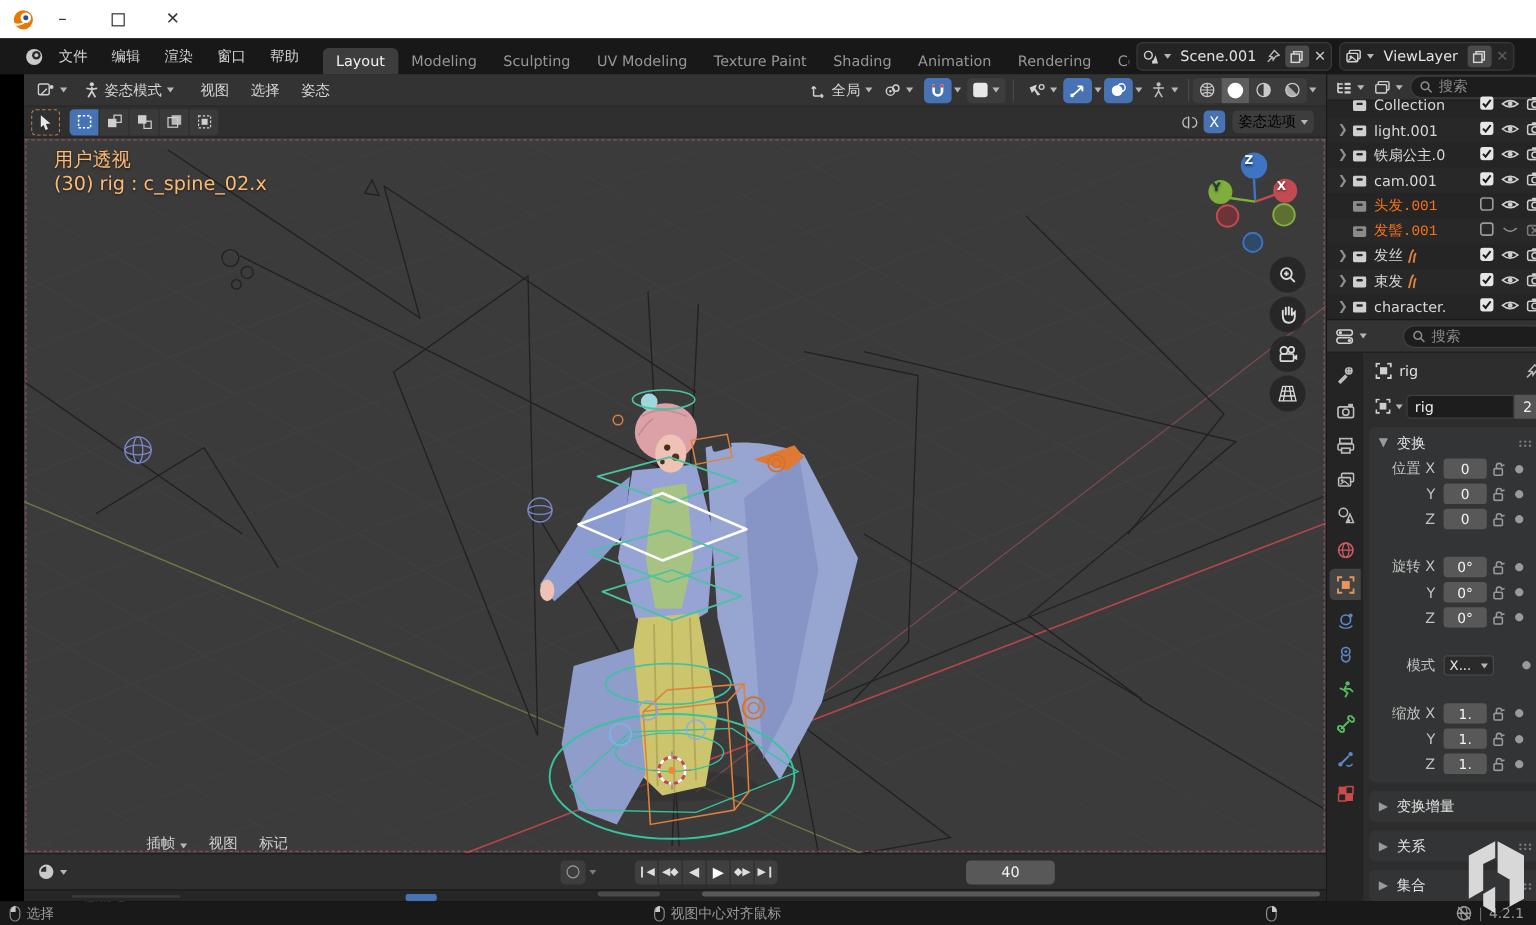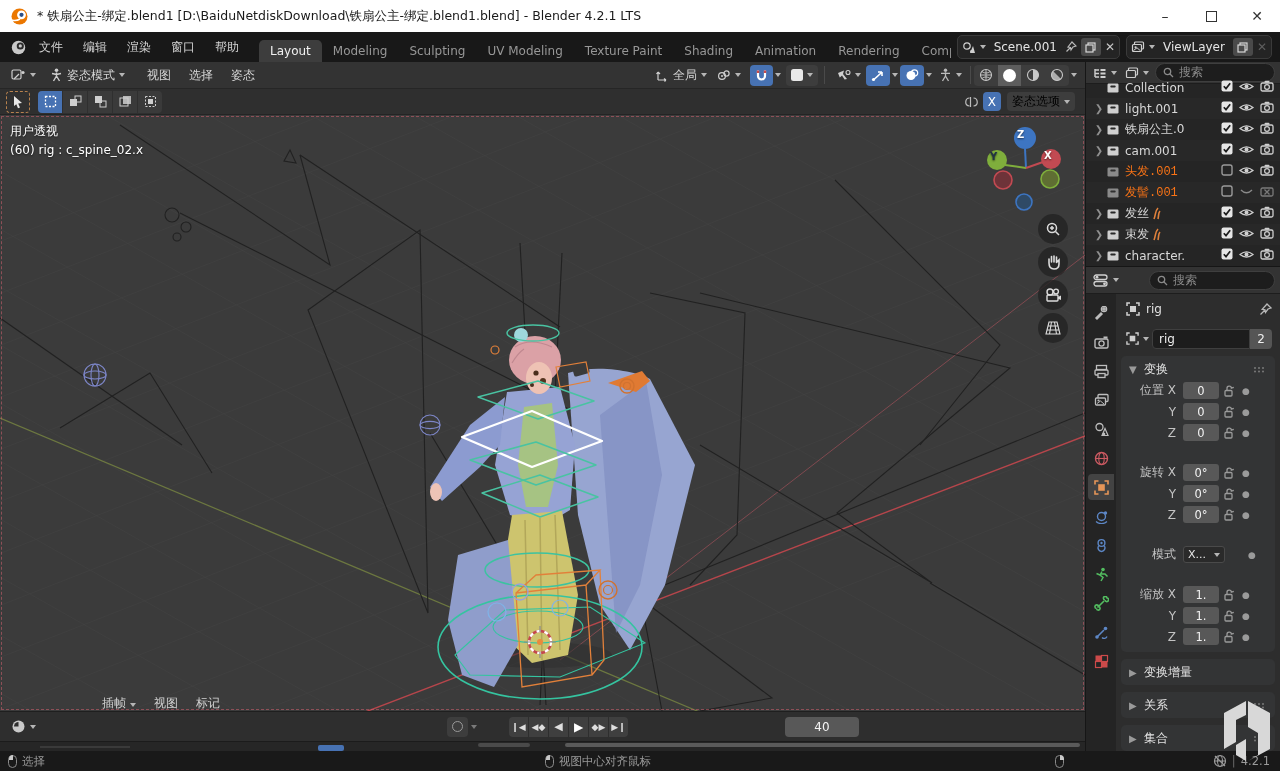--- a/index.html
+++ b/index.html
@@ -2,36 +2,36 @@
 <html><head>
 <meta charset="utf-8">
 <style>
   * { margin:0; padding:0; box-sizing:border-box; }
   html,body { width:1280px; height:771px; overflow:hidden; background:#000;
     font-family:"DejaVu Sans","Liberation Sans",sans-serif; font-size:12px;
     -webkit-font-smoothing:antialiased; user-select:none; }
   .titlebar { height:32px; background:#ffffff; display:flex; align-items:center; padding:0 0 0 10px; color:#1a1a1a; }
   .titlebar .title { margin-left:8px; font-size:12.5px; flex:1; white-space:nowrap; overflow:hidden; }
   .wctrl { width:46px; height:32px; display:flex; align-items:center; justify-content:center; color:#333; font-size:14px; }
-  .topbar { height:30px; background:#181818; display:flex; align-items:center; padding:0 8px; color:#c8c8c8; }
+  .topbar { height:30px; background:#181818; display:flex; align-items:center; padding:0 18px; color:#c8c8c8; }
   .menu-item { padding:0 10px; line-height:30px; color:#d2d2d2; }
   .tabs { display:flex; align-items:flex-end; height:30px; margin-left:10px; flex:1; overflow:hidden; }
   .wtab { padding:4px 11px; color:#979797; white-space:nowrap; border-radius:5px 5px 0 0; }
   .wtab.active { background:#3d3d3d; color:#f0f0f0; }
   .idwidget { display:flex; align-items:center; background:#242424; border:1px solid #3a3a3a; border-radius:5px; height:24px; padding:0 4px; margin-left:6px; color:#e4e4e4; gap:4px; white-space:nowrap; }
   .idwidget .val { padding:0 4px; }
   .minichip { background:#4a4a4a; border-radius:3px; width:20px; height:18px; display:flex; align-items:center; justify-content:center; }
-  .content-row { display:flex; height:689px; }
+  .content-row { display:flex; height:689px;padding-left:20px; }
   .left-col { width:1085px; display:flex; flex-direction:column; background:#3b3b3b; }
   .right-col { width:195px; display:flex; flex-direction:column; background:#2b2b2b; border-left:1px solid #161616; }
   .vheader { height:27px; background:#333333; display:flex; align-items:center; padding:0 6px; color:#d6d6d6; border-bottom:1px solid #262626; }
   .vheader .vmenu { padding:0 9px; }
   .toolrow { height:26px; background:#2f2f2f; display:flex; align-items:center; padding:0 6px; border-bottom:1px solid #242424; }
   .canvas { position:relative; height:596px; background:#3b3b3b; overflow:hidden; outline:1.5px dashed rgba(208,96,110,.55); outline-offset:-2px; }
-  .ov-text { position:absolute; left:10px; color:#ffffff; text-shadow:0 1px 2px rgba(0,0,0,.6); font-size:12px; }
+  .ov-text { position:absolute; left:25px; color:#fdba74; text-shadow:0 1px 2px rgba(0,0,0,.6); font-size:16px; }
   .chip { display:inline-flex; align-items:center; gap:4px; padding:0 5px; height:21px; border-radius:4px; }
   .chip.flat { background:transparent; }
   .chip.on { background:#4772b3; }
   .chip.raised { background:#3d3d3d; }
   .car { width:0; height:0; border-left:3.5px solid transparent; border-right:3.5px solid transparent; border-top:4px solid #b6b6b6; display:inline-block; }
   .sep { width:1px; height:18px; background:#4a4a4a; margin:0 6px; }
   .toolchip { width:24px; height:22px; display:flex; align-items:center; justify-content:center; border-radius:4px; background:#3a3a3a; }
   .toolchip.active-tool { background:#303030; border:1.5px dashed #b8824e; }
   .toolchip.sel { background:#4772b3; }
   .tseg { display:flex; gap:1px; margin-left:8px; }
@@ -97,21 +97,20 @@
 
 <div class="titlebar">
   <span>
     <svg width="19" height="19" viewBox="0 0 19 19">
         <circle cx="9.5" cy="9.5" r="8" fill="#eb7700"></circle>
         <circle cx="11.5" cy="7.8" r="4.4" fill="#fff"></circle>
         <circle cx="11.5" cy="7.8" r="2.1" fill="#2a4f87"></circle>
         <path d="M2,13 Q6,14.5 10,12" stroke="#fff" stroke-width="1.6" fill="none"></path>
       </svg>
   </span>
-  <span class="title">* 铁扇公主-绑定.blend1 [D:\BaiduNetdiskDownload\铁扇公主-绑定.blend1.blend] - Blender 4.2.1 LTS</span>
   <div class="wctrl">–</div>
   <div class="wctrl">
       <span style="width:11px;height:11px;border:1.2px solid #333;display:inline-block"></span>
     </div>
   <div class="wctrl">✕</div>
 </div>
 
 <div class="topbar">
   <span style="margin:0 2px">
     <svg width="17" height="17" viewBox="0 0 19 19">
@@ -482,21 +481,21 @@
           <line x1="1043" y1="47" x2="1026" y2="53" stroke="#c24a52" stroke-width="2"></line>
           <circle cx="1025" cy="23" r="11" fill="#3d75c2"></circle>
           <circle cx="997" cy="45" r="10" fill="#7fae3c"></circle>
           <circle cx="1051" cy="44" r="10" fill="#c24a52"></circle>
           <circle cx="1003" cy="65" r="9" fill="#6e3339" stroke="#c24a52" stroke-width="1.6"></circle>
           <circle cx="1050" cy="64" r="9" fill="#5f6e33" stroke="#7fae3c" stroke-width="1.6"></circle>
           <circle cx="1024" cy="87" r="8" fill="#2f4a66" stroke="#3d75c2" stroke-width="1.6"></circle>
         </g>
       </svg>
       <span class="ov-text" style="top:8px">用户透视</span>
-      <span class="ov-text" style="top:28px">(60) rig : c_spine_02.x</span>
+      <span class="ov-text" style="top:28px">(30) rig : c_spine_02.x</span>
       <span class="ov-text" style="left:1017px;top:14px;font-weight:bold;font-size:10px;color:#fff">Z</span>
       <span class="ov-text" style="left:990px;top:36px;font-weight:bold;font-size:10px;color:#234">Y</span>
       <span class="ov-text" style="left:1044px;top:35px;font-weight:bold;font-size:10px;color:#fff">X</span>
 
       <div style="position:absolute;left:1038px;top:99px;display:flex;flex-direction:column;gap:3px">
         <div style="width:30px;height:30px;border-radius:50%;background:rgba(35,35,35,.8);display:flex;align-items:center;justify-content:center">
           <svg width="16" height="16" viewBox="0 0 16 16">
               <circle cx="7" cy="7" r="4.5" fill="none" stroke="#dcdcdc" stroke-width="1.5"></circle>
               <path d="M10.5,10.5 L14,14 M5,7 L9,7 M7,5 L7,9" stroke="#dcdcdc" stroke-width="1.5"></path>
             </svg>

